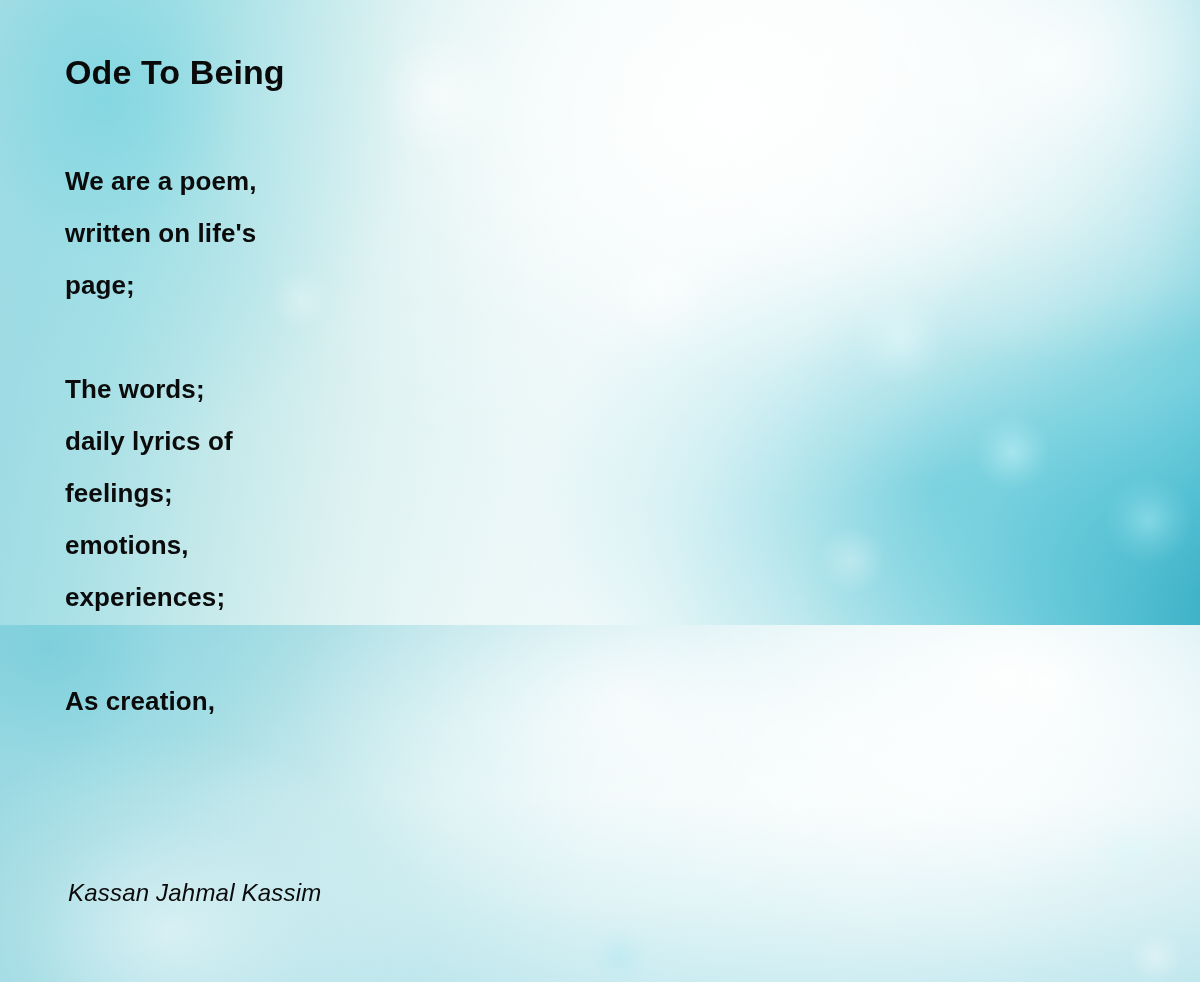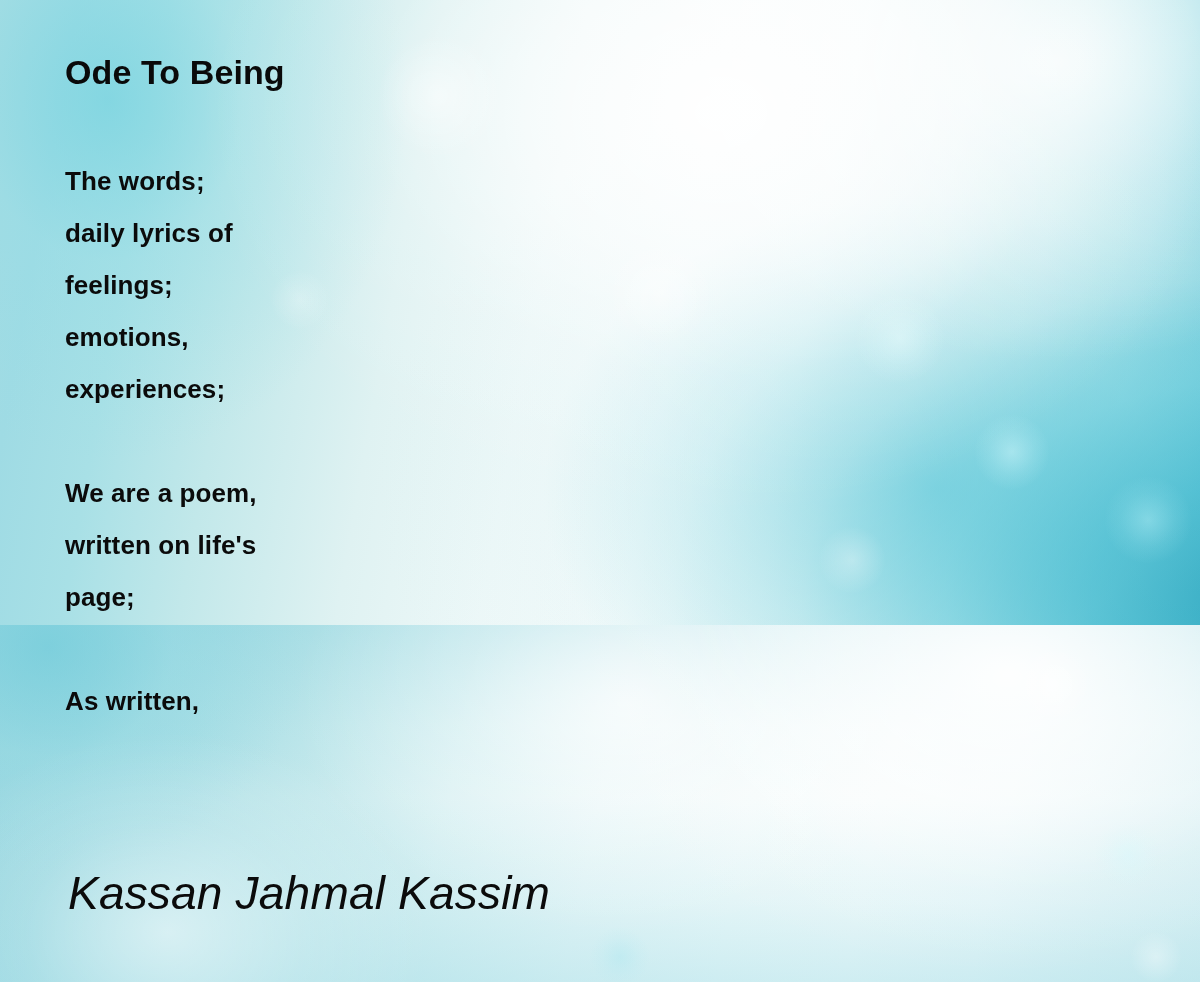--- a/index.html
+++ b/index.html
@@ -223,21 +223,21 @@
     color: #0b0b0b;
     letter-spacing: 0.1px;
     white-space: nowrap;
   }
 
   .poem-author {
     position: absolute;
     left: 68px;
     top: 872px;
     margin: 0;
-    font-size: 46px;
+    font-size: 24px;
     font-style: italic;
     font-weight: normal;
     line-height: 42px;
     color: #0b0b0b;
     letter-spacing: 0.2px;
     white-space: nowrap;
   }
 </style>
 </head>
 <body>
@@ -261,35 +261,35 @@
     <div class="bg-layer bottom-bokeh"></div>
   </div>
 
   <div class="poem-content">
 
     <h1 class="poem-title">Ode To Being</h1>
 
     <div class="poem-body">
 
       <div class="stanza">
+        <div class="poem-line">We are a poem,</div>
+        <div class="poem-line">written on life's</div>
+        <div class="poem-line">page;</div>
+      </div>
+
+      <div class="stanza">
         <div class="poem-line">The words;</div>
         <div class="poem-line">daily lyrics of</div>
         <div class="poem-line">feelings;</div>
         <div class="poem-line">emotions,</div>
         <div class="poem-line">experiences;</div>
       </div>
 
       <div class="stanza">
-        <div class="poem-line">We are a poem,</div>
-        <div class="poem-line">written on life's</div>
-        <div class="poem-line">page;</div>
-      </div>
-
-      <div class="stanza">
-        <div class="poem-line">As written,</div>
+        <div class="poem-line">As creation,</div>
       </div>
 
     </div>
 
     <div class="poem-author">Kassan Jahmal Kassim</div>
 
   </div>
 </div>
 
 </body></html>

